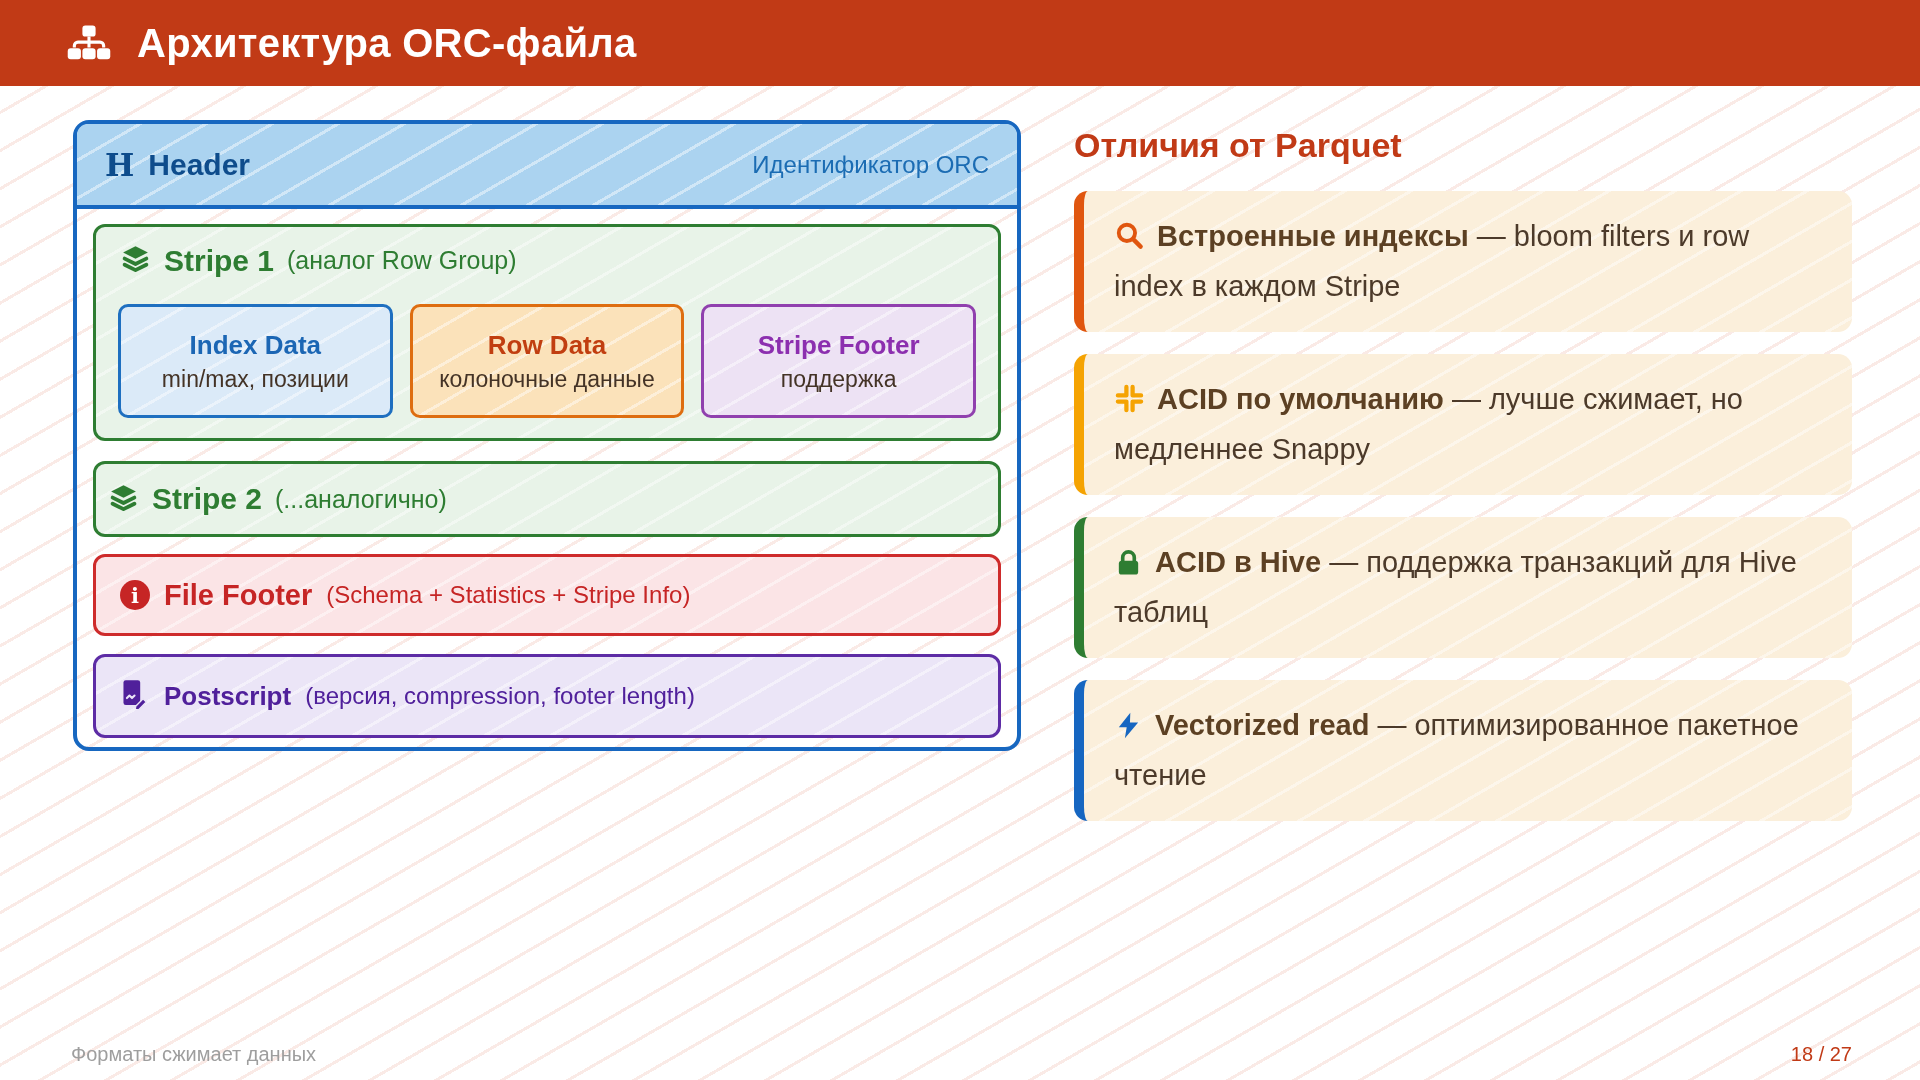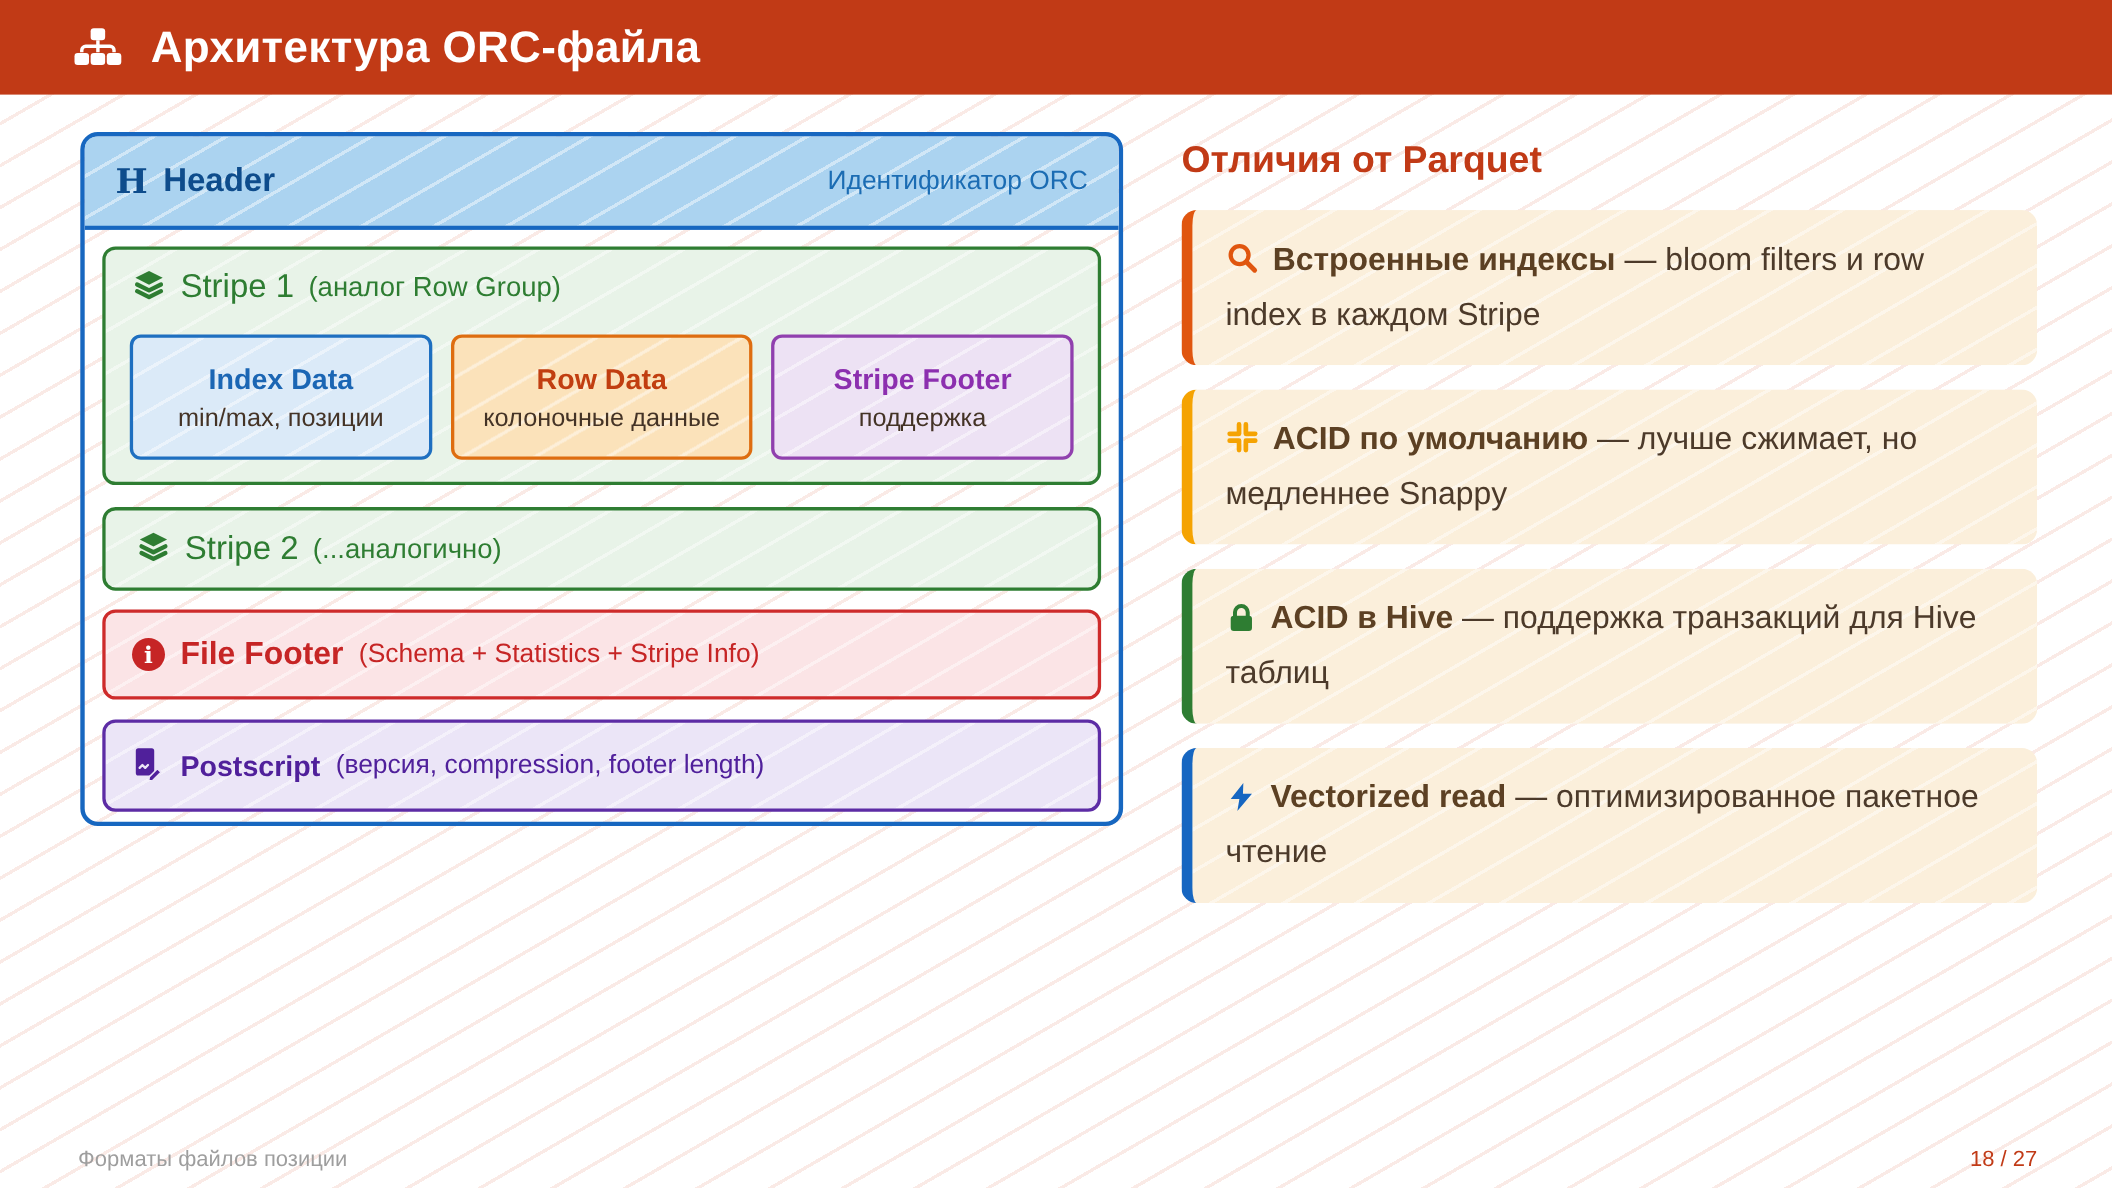--- a/index.html
+++ b/index.html
@@ -47,24 +47,24 @@
     font-weight:bold;font-size:31px;color:#0E4C8C;margin-right:14px;
   }
   .orc-header .hd-title{font-size:30px;font-weight:bold;color:#0E4C8C;}
   .orc-header .hd-badge{margin-left:auto;font-size:24px;color:#1B6CB3;}
 
   .d-box{position:absolute;left:16px;right:16px;box-sizing:border-box;border-radius:12px;}
   .stripe{
     border:3.5px solid #2E7D32;background-color:#E8F3E8;
   }
   .stripe1{top:100px;height:217px;}
-  .stripe2{top:337px;height:76px;display:flex;align-items:center;padding-left:28px;}
+  .stripe2{top:337px;height:76px;display:flex;align-items:center;padding-left:12px;}
   .row-line{display:flex;align-items:center;gap:13px;}
   .stripe1 .row-line{padding:16px 0 0 24px;}
-  .stripe-title{font-size:30px;font-weight:normal;color:#2E7D32;}
+  .stripe-title{font-size:30px;font-weight:bold;color:#2E7D32;}
   .stripe-note{font-size:25px;color:#2E7D32;}
 
   .sub-row{
     position:absolute;left:22px;right:22px;bottom:20px;height:114px;
     display:flex;gap:17px;
   }
   .sub-box{
     flex:1;border-radius:10px;border:3.5px solid;box-sizing:border-box;
     display:flex;flex-direction:column;align-items:center;justify-content:center;gap:5px;
   }
@@ -252,17 +252,17 @@
             <path d="M13.5 1.5 L4 13.5 h6.5 L9 22.5 20 9.5 h-6.8 Z" fill="#1666C1"></path>
           </svg>
         </span><b>Vectorized read</b>
         <span>— оптимизированное пакетное чтение</span>
       </div>
 
     </div>
   </section>
 
   <footer class="slide-footer">
-    <span class="f-left">Форматы файлов позиции</span>
+    <span class="f-left">Форматы сжимает данных</span>
     <span class="f-page">18 / 27</span>
   </footer>
 
 </div>
 
 </body></html>

